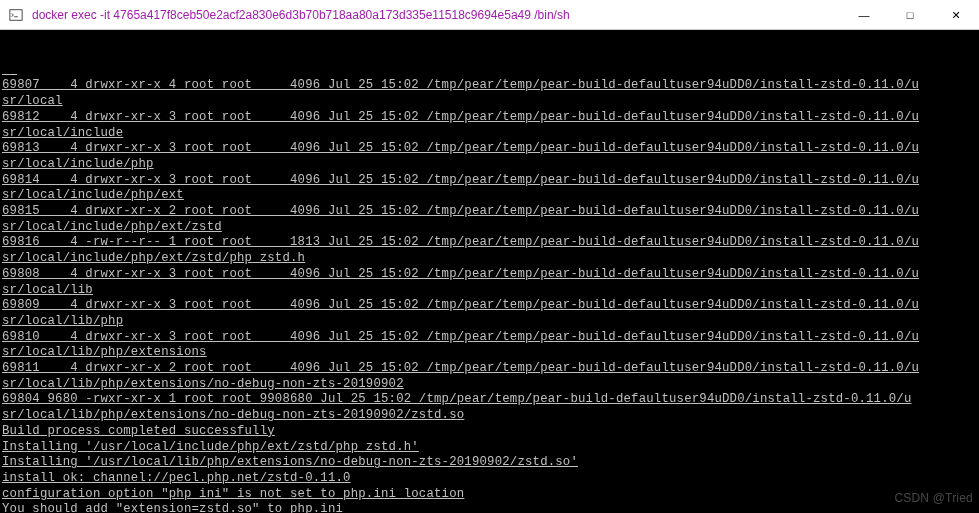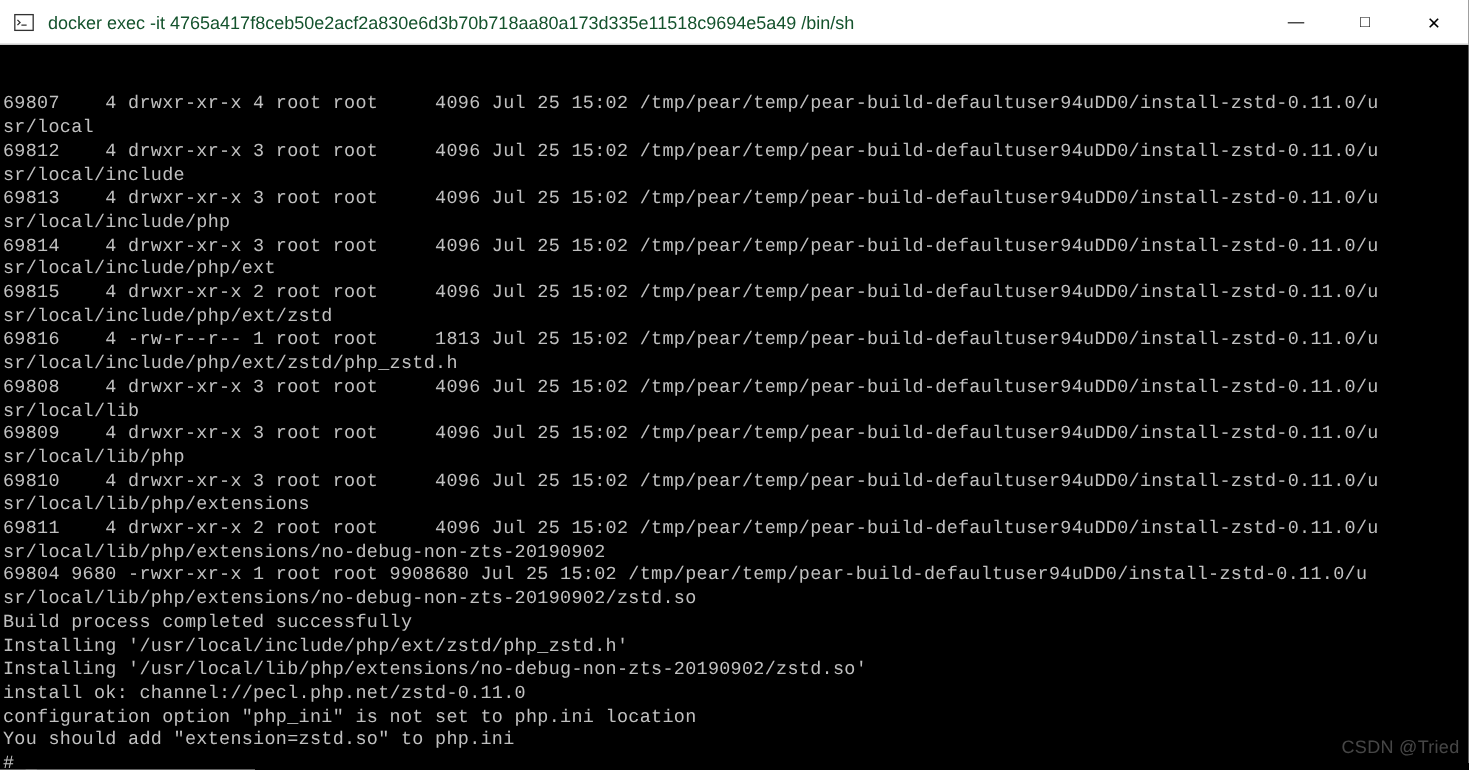--- a/index.html
+++ b/index.html
@@ -1,22 +1,22 @@
 <!DOCTYPE html>
 <html><head>
   <meta charset="utf-8">
   <style>
     * { margin: 0; padding: 0; box-sizing: border-box; }
     body { font-family: "Segoe UI", Tahoma, sans-serif; width: 979px; height: 513px; overflow: hidden; background: #fff; }
     .titlebar { height: 30px; background: #fff; display: flex; align-items: center; border-bottom: 1px solid #ccc; }
     .titlebar-icon { width: 16px; height: 16px; margin: 0 8px; display: flex; align-items: center; justify-content: center; }
-    .titlebar-title { flex: 1; font-size: 12px; color: #14532d; white-space: nowrap; overflow: hidden; }
+    .titlebar-title { flex: 1; font-size: 12px; color: #a21caf; white-space: nowrap; overflow: hidden; }
     .win-controls { display: flex; height: 100%; }
     .win-btn { width: 46px; height: 30px; display: flex; align-items: center; justify-content: center; font-size: 11px; cursor: default; color: #000; }
-    .terminal { background: #000; color: #c0c0c0; font-family: "Consolas","Courier New",monospace; font-size: 12.3px; line-height: 15.7px; padding: 1px 2px; height: calc(100% - 30px); overflow: hidden; white-space: pre; letter-spacing: 0.2px; position: relative; }
+    .terminal { background: #000; color: #c0c0c0; font-family: "Consolas","Courier New",monospace; font-size: 12.3px; line-height: 15.7px; padding: 17px 2px; height: calc(100% - 30px); overflow: hidden; white-space: pre; letter-spacing: 0.2px; position: relative; text-decoration: underline; }
     .terminal-line { white-space: pre; }
     .watermark { position: absolute; right: 6px; bottom: 6px; color: rgba(200,200,200,0.35); font-family: "Segoe UI",sans-serif; font-size: 12px; pointer-events: none; margin-top: 30px; }
   </style>
 </head>
 <body>
 
 <div class="titlebar">
   <div class="titlebar-icon">
     <svg width="14" height="14" viewBox="0 0 16 16">
         <rect x="1" y="2" width="14" height="12" fill="none" stroke="#333" stroke-width="1"></rect>

